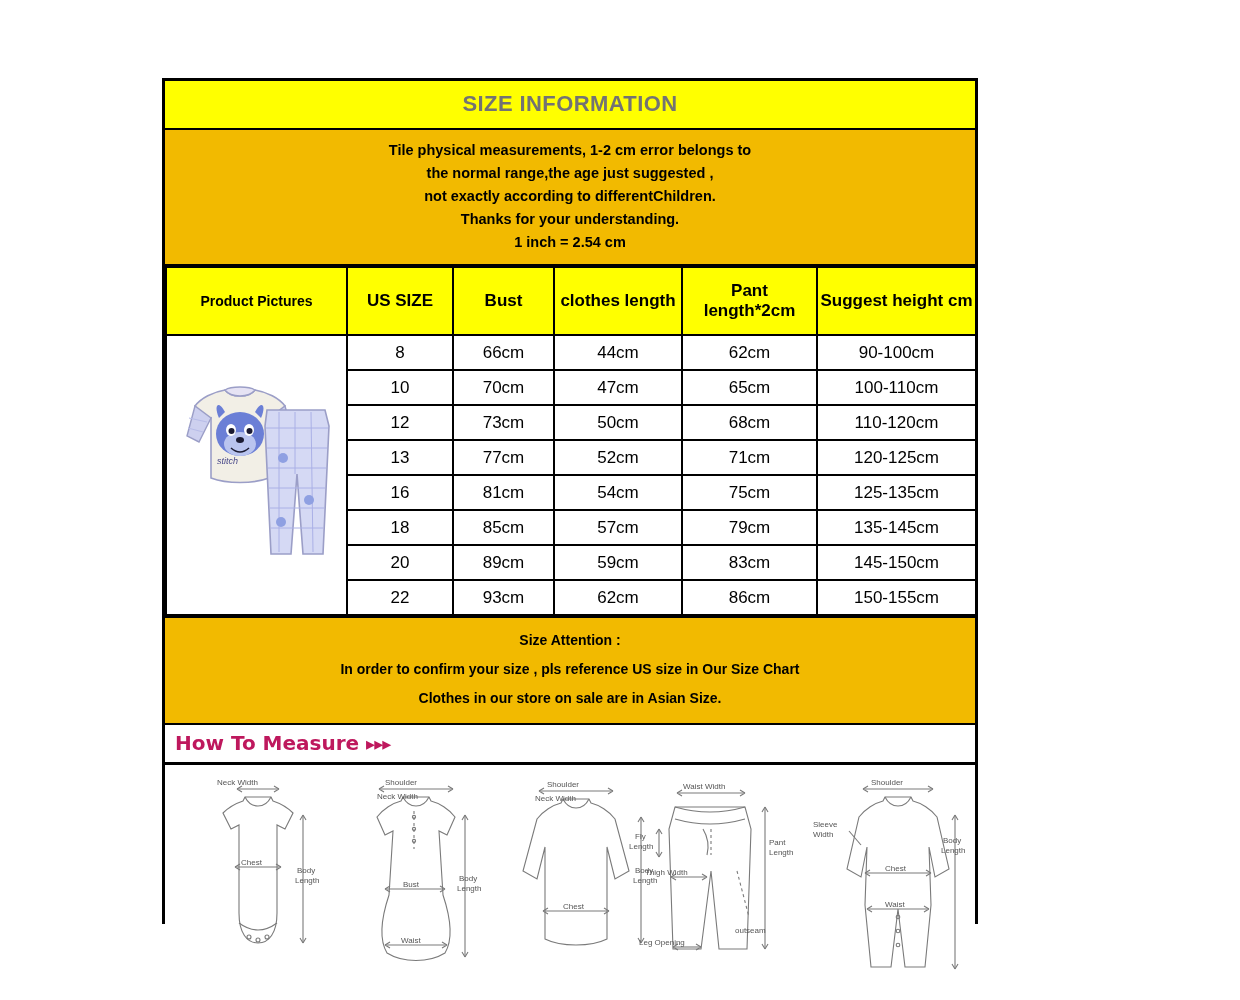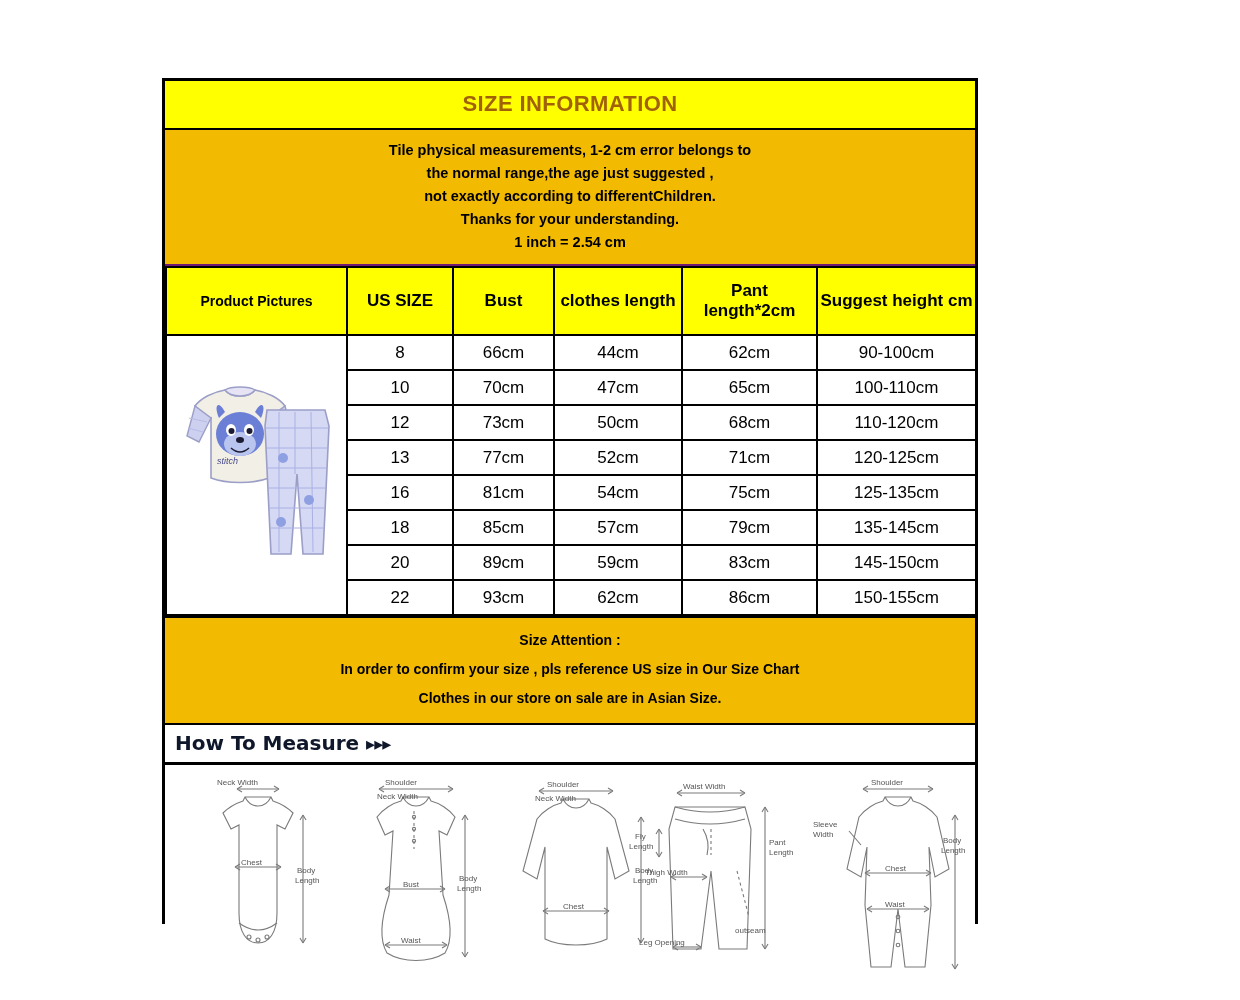--- a/index.html
+++ b/index.html
@@ -25,27 +25,27 @@
     border: 3px solid #000000;
     box-sizing: border-box;
     background: #ffffff;
   }
   .title-band {
     background: #ffff00;
     border-bottom: 2px solid #000000;
     text-align: center;
     font-weight: bold;
     font-size: 22px;
-    color: #a16207;
+    color: #737373;
     padding: 10px 0 11px 0;
     letter-spacing: 0.4px;
   }
   .note-band {
     background: #f2ba00;
-    border-bottom: 2px solid #701a75;
+    border-bottom: 2px solid #000000;
     text-align: center;
     padding: 9px 0 10px 0;
   }
   .note-band .line {
     font-weight: bold;
     font-size: 14.5px;
     color: #000000;
     line-height: 23px;
   }
   table.size-table {
@@ -99,21 +99,21 @@
     font-size: 14px;
     color: #000000;
     line-height: 29px;
   }
   .howto-band {
     background: #ffffff;
     border-bottom: 3px solid #000000;
     padding: 6px 16px 7px 10px;
     font-weight: bold;
     font-size: 20px;
-    color: #0f172a;
+    color: #be185d;
     font-family: "DejaVu Sans", sans-serif;
   }
   .howto-band .arrows {
     letter-spacing: -1px;
     font-size: 18px;
   }
   .diagram-band {
     background: #ffffff;
     height: 218px;
     position: relative;

